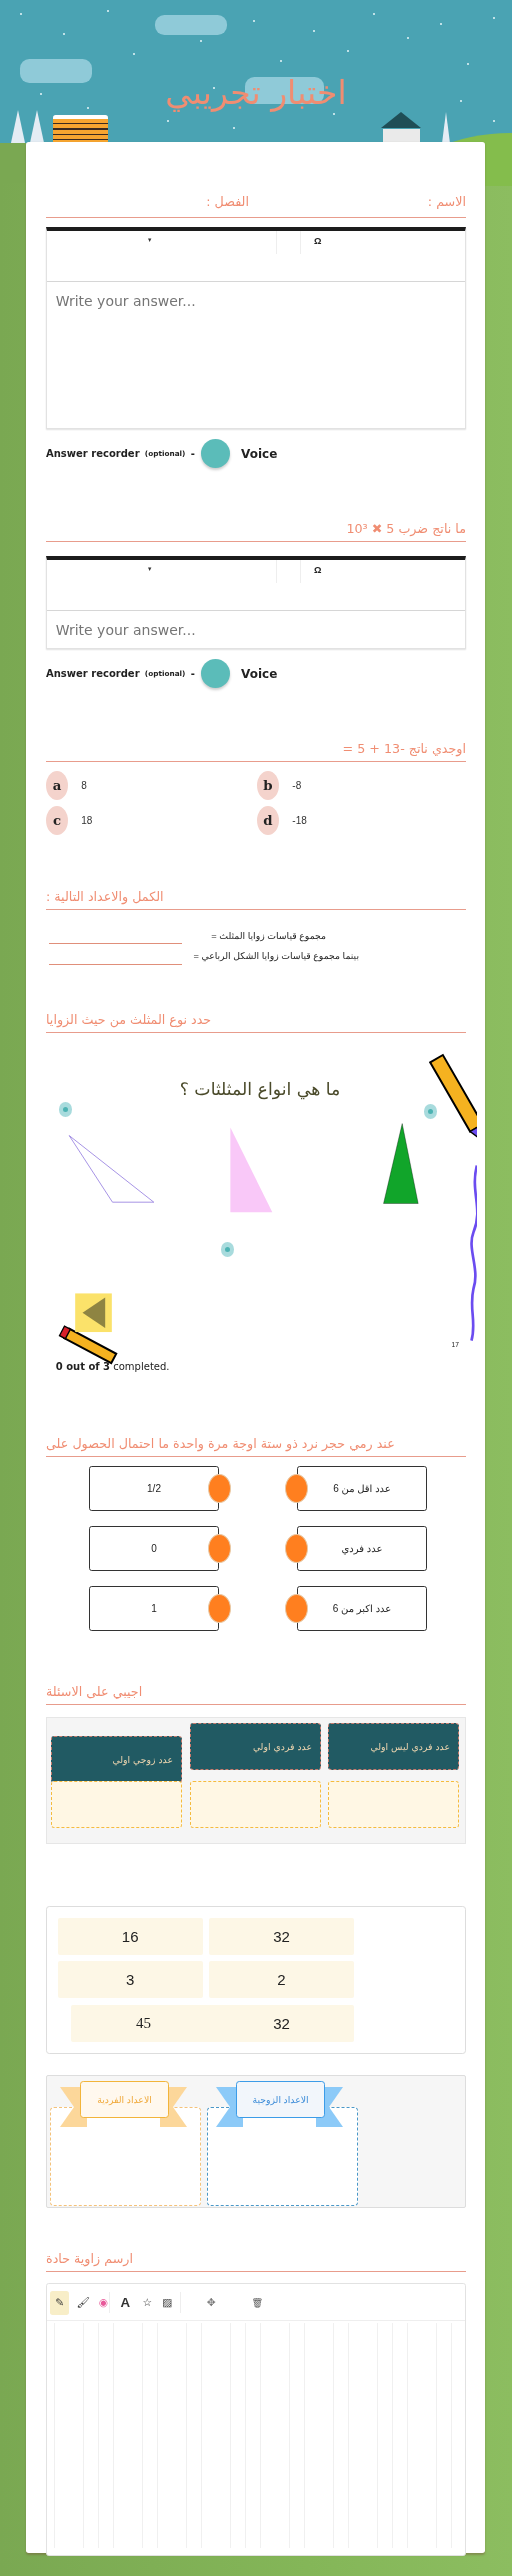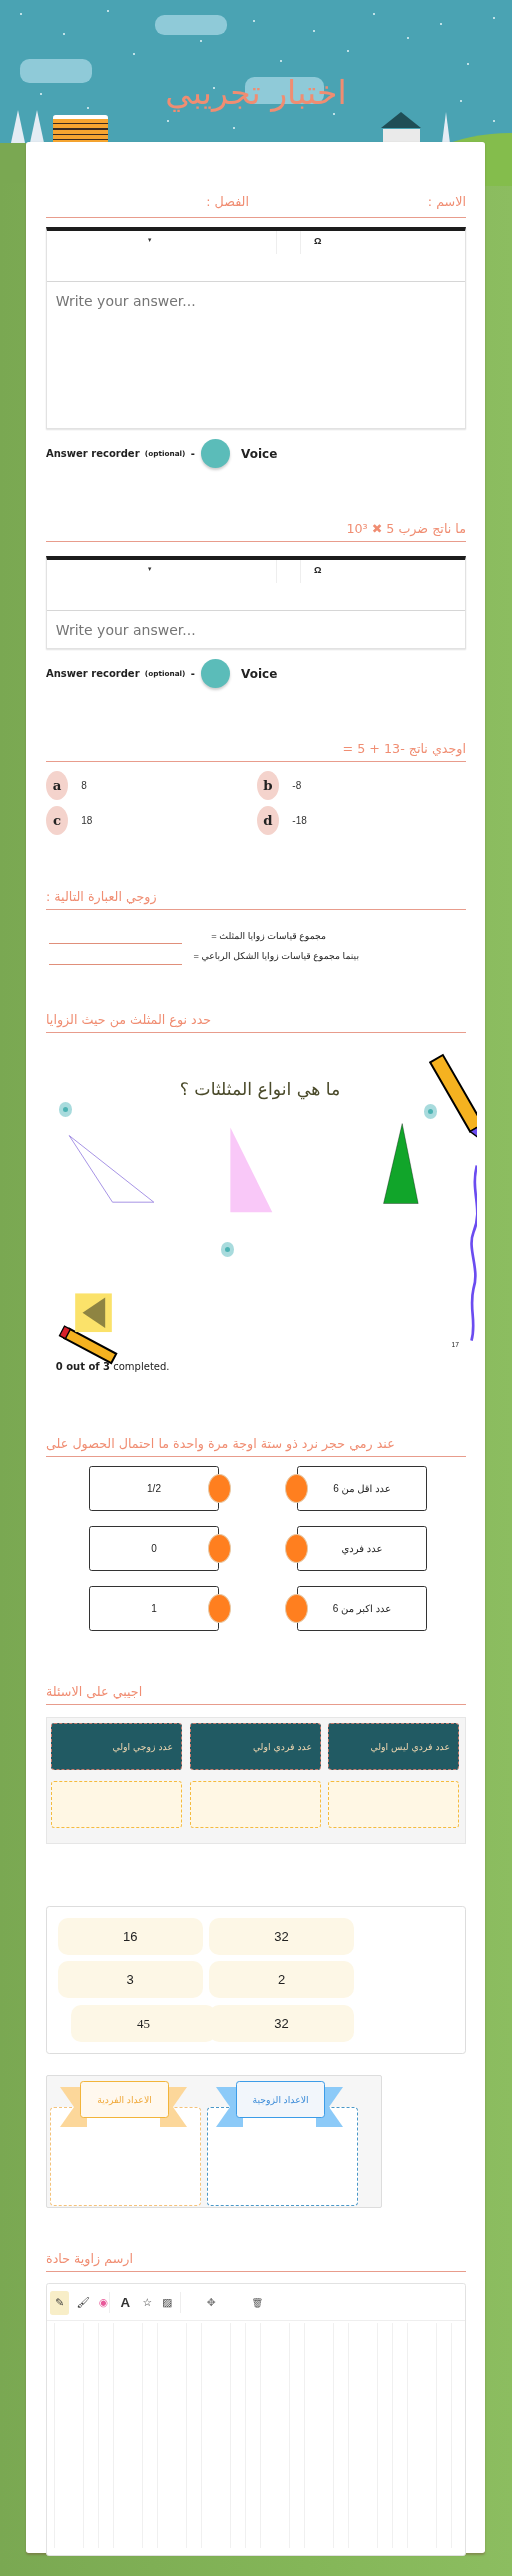--- a/index.html
+++ b/index.html
@@ -96,24 +96,24 @@
   .match-dot { position: absolute; width: 23px; height: 29px; border-radius: 50%; background: #ff7f1f; border: 1.3px solid #e8c9a6; }
   .drag-grid { position: absolute; left: 20px; width: 420px; height: 127px; background: #f5f5f5; border: 0.7px solid #e6e6e6; }
   .drag-item {
     position: absolute; width: 131px; height: 47px; background: #215a63; border: 1.3px dashed #c77b6e; border-radius: 3.3px;
     color: #f0d7b0; font-family: "DejaVu Serif", serif; font-size: 9.3px; direction: rtl;
     display: flex; align-items: center; padding-right: 8px;
   }
   .drop-zone { position: absolute; width: 131px; height: 47px; background: #fff7e4; border: 1.3px dashed #f5bb3e; border-radius: 3.3px; }
   .sort-wrap { position: absolute; left: 20px; width: 420px; height: 148px; border: 0.7px solid #ddd; border-radius: 3.3px; background: #fff; }
   .sort-cell {
-    position: absolute; width: 145px; height: 37px; background: #fdf7e6; border-radius: 10px;
-    display: flex; align-items: center; justify-content: center; font-size: 13px; color: #222;
-  }
-  .cat-wrap { position: absolute; left: 20px; width: 336px; height: 133px; background: #f6f6f6; border: 0.7px solid #ddd; border-radius: 2px; }
+    position: absolute; width: 145px; height: 37px; background: #fdf7e6; border-radius: 2px;
+    display: flex; align-items: center; justify-content: center; font-size: 15px; color: #222;
+  }
+  .cat-wrap { position: absolute; left: 20px; width: 420px; height: 133px; background: #f6f6f6; border: 0.7px solid #ddd; border-radius: 2px; }
   .cat-box { position: absolute; width: 151px; height: 99px; border: 1.3px dashed; border-radius: 4px; background: #fff; }
   .ribbon-tail { position: absolute; width: 0; height: 0; }
   .ribbon-label {
     position: absolute; width: 89px; height: 37px; border: 1.3px solid; border-radius: 3.3px;
     display: flex; align-items: center; justify-content: center; font-size: 9.3px; direction: rtl;
   }
   .draw-wrap { position: absolute; left: 20px; width: 420px; height: 273px; border: 0.7px solid #e2e2e2; border-radius: 2.7px; background: #fff; }
   .draw-tools { height: 37px; border-bottom: 0.7px solid #eee; position: relative; }
   .tool { position: absolute; top: 6.7px; width: 18.7px; height: 24px; display: flex; align-items: center; justify-content: center; font-size: 10.7px; color: #333; border-radius: 2.7px; }
   .tool.active { background: #f8eec8; }
@@ -215,21 +215,21 @@
   <div class="mc-opt" style="left:20px;top:664px;">
     <span class="mc-letter">c</span>
     <span class="mc-val">18</span>
   </div>
   <div class="mc-opt" style="left:231px;top:664px;">
     <span class="mc-letter">d</span>
     <span class="mc-val">-18</span>
   </div>
 
   <div class="qhead" style="top:747px;text-align:left;direction:rtl;">
-    <span style="position:absolute;left:0;top:0;">زوجي العبارة التالية :</span>&nbsp;
+    <span style="position:absolute;left:0;top:0;">الكمل والاعداد التالية :</span>&nbsp;
   </div>
   <div class="fill-text" style="left:160px;top:788px;width:140px;">مجموع قياسات زوايا المثلث =</div>
   <div class="fill-line" style="left:23px;top:801px;"></div>
   <div class="fill-text" style="left:160px;top:808px;width:173px;">بينما مجموع قياسات زوايا الشكل الرباعي =</div>
   <div class="fill-line" style="left:23px;top:822px;"></div>
 
   <div class="qhead" style="top:870px;text-align:left;">
     <span style="position:absolute;left:0;top:0;">حدد نوع المثلث من حيث الزوايا</span>&nbsp;
   </div>
   <div class="slide" style="top:907px;">
@@ -279,21 +279,21 @@
   <div class="match-dot" style="left:182px;top:1392px;"></div>
   <div class="match-dot" style="left:182px;top:1452px;"></div>
   <div class="match-dot" style="left:259px;top:1332px;"></div>
   <div class="match-dot" style="left:259px;top:1392px;"></div>
   <div class="match-dot" style="left:259px;top:1452px;"></div>
 
   <div class="qhead" style="top:1542px;text-align:left;">
     <span style="position:absolute;left:0;top:0;">اجيبي على الاسئلة</span>&nbsp;
   </div>
   <div class="drag-grid" style="top:1575px;">
-    <div class="drag-item" style="left:4px;top:5px;text-align:center;">عدد زوجي اولي</div>
+    <div class="drag-item" style="left:4px;top:18px;text-align:center;">عدد زوجي اولي</div>
     <div class="drag-item" style="left:281px;top:4.7px;">عدد فردي ليس اولي</div>
     <div class="drag-item" style="left:143px;top:4.7px;">عدد فردي اولي</div>
     <div class="drop-zone" style="left:4px;top:63px;"></div>
     <div class="drop-zone" style="left:143px;top:63px;"></div>
     <div class="drop-zone" style="left:281px;top:63px;"></div>
   </div>
 
   <div class="sort-wrap" style="top:1764px;">
     <div class="sort-cell" style="left:10.7px;top:10.7px;">16</div>
     <div class="sort-cell" style="left:162px;top:10.7px;">32</div>

